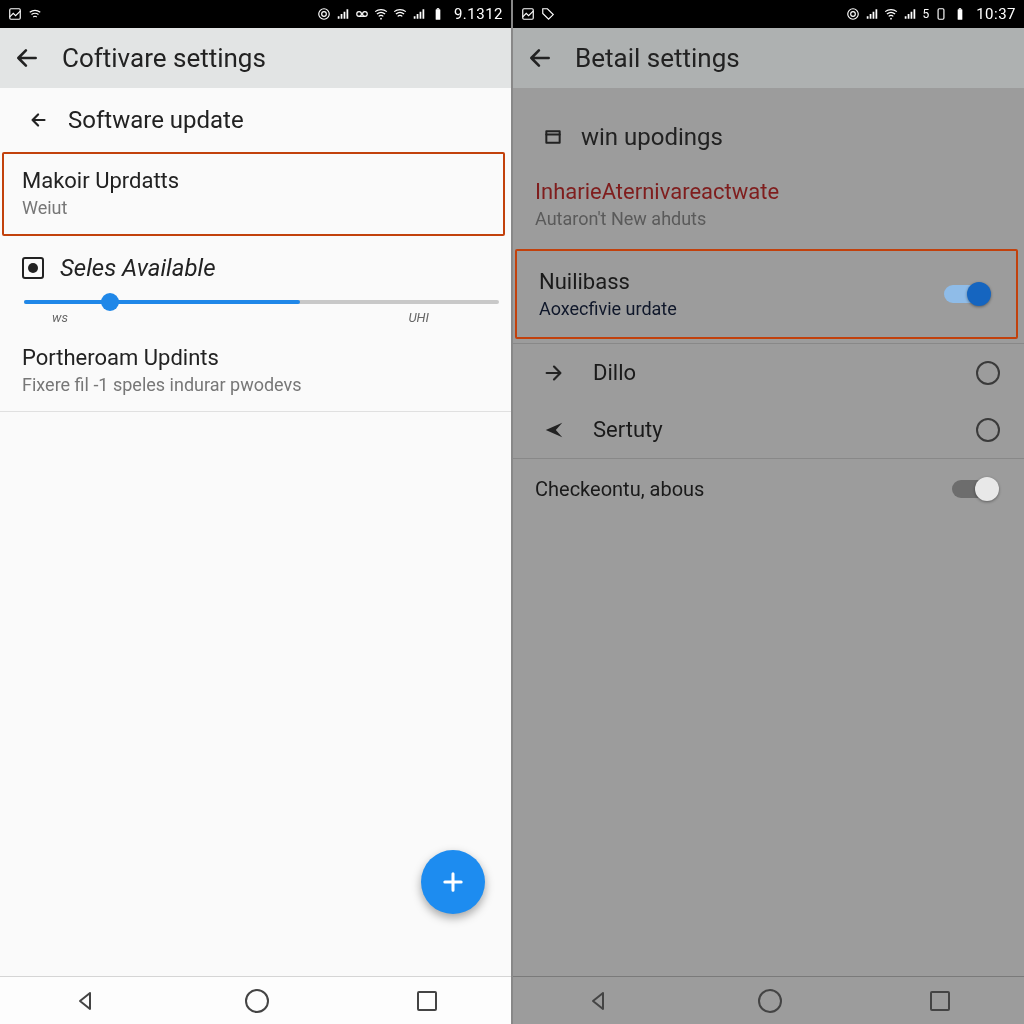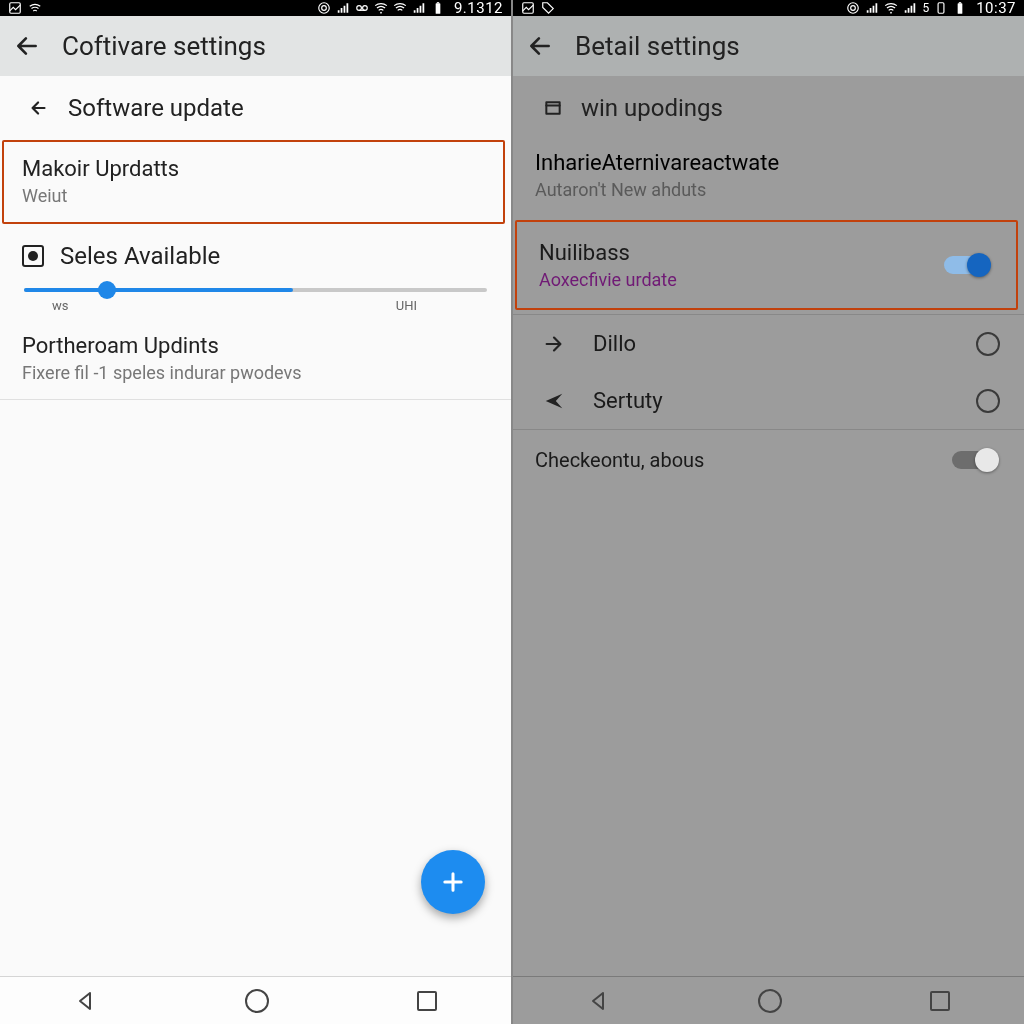--- a/index.html
+++ b/index.html
@@ -3,21 +3,21 @@
 <meta charset="utf-8">
 <style>
   * { box-sizing: border-box; margin: 0; padding: 0; }
   html, body { width: 1024px; height: 1024px; font-family: Roboto, "Helvetica Neue", Arial, sans-serif; background: #000; overflow: hidden; }
   .split { display: flex; width: 100%; height: 100%; }
   .pane { flex: 1; display: flex; flex-direction: column; background: #fafafa; position: relative; }
   .pane.right { background: #9c9c9c; }
   .pane + .pane { border-left: 2px solid #888; }
 
   
-  .statusbar { height: 16px; background: #000; color: #fff; display: flex; align-items: center; font-size: 14px; padding: 0 8px; }
+  .statusbar { height: 28px; background: #000; color: #fff; display: flex; align-items: center; font-size: 14px; padding: 0 8px; }
   .statusbar .sb-left { display: flex; gap: 6px; align-items: center; }
   .statusbar .sb-right { margin-left: auto; display: flex; gap: 5px; align-items: center; }
   .statusbar svg, .statusbar .ic { width: 14px; height: 14px; fill: #fff; display: block; }
   .statusbar .clock { margin-left: 4px; font-size: 15px; letter-spacing: .5px; }
 
   
   .appbar { height: 60px; display: flex; align-items: center; padding: 0 14px; gap: 22px; }
   .pane.left .appbar { background: #e2e4e4; }
   .pane.right .appbar { background: #aeb1b1; }
   .appbar .back-ic { width: 26px; height: 26px; }
@@ -31,30 +31,30 @@
   .subhdr .ic { width: 22px; height: 22px; }
   .subhdr-title { font-size: 24px; color: #222; }
   .pane.right .subhdr .ic { width: 20px; height: 20px; }
   .pane.right .subhdr { padding-left: 30px; }
 
   
   .item { padding: 14px 18px 16px 22px; }
   .item .title { font-size: 22px; color: #222; }
   .item .sub { font-size: 18px; color: #777; margin-top: 4px; }
   .pane.right .item .sub { color: #5a5a5a; }
-  .pane.right .item .title { color: #000000; }
+  .pane.right .item .title { color: #7f1d1d; }
 
   .highlight { border: 2px solid #c2410c; border-radius: 2px; margin: 4px 6px 4px 2px; }
   .highlight.item { padding: 14px 14px 16px 18px; }
 
   .divider { height: 1px; background: #e0e0e0; margin: 0; }
   .pane.right .divider { background: #888; }
 
   
-  .slider-sec { padding: 14px 22px 6px 22px; }
+  .slider-sec { padding: 14px 10px 6px 22px; font-style: italic; }
   .slider-row1 { display: flex; align-items: center; gap: 16px; }
   .radio-sq { width: 22px; height: 22px; border: 2px solid #222; border-radius: 3px; display: flex; align-items: center; justify-content: center; }
   .radio-sq::after { content: ""; width: 10px; height: 10px; border-radius: 50%; background: #222; }
   .slider-label { font-size: 24px; color: #222; }
   .slider-track { position: relative; margin: 18px 2px 4px 2px; height: 4px; background: #c8c8c8; border-radius: 2px; }
   .slider-fill { position: absolute; left: 0; top: 0; bottom: 0; background: #1f87e8; border-radius: 2px; }
   .slider-thumb { position: absolute; top: 50%; width: 18px; height: 18px; background: #1f87e8; border-radius: 50%; transform: translate(-50%, -50%); }
   .slider-ticks { display: flex; justify-content: space-between; font-size: 13px; color: #666; margin-top: 6px; padding: 0 2px; }
   .slider-ticks span:first-child { margin-left: 28px; }
   .slider-ticks span:last-child { margin-right: 70px; }
@@ -69,36 +69,36 @@
   .toggle { width: 44px; height: 18px; border-radius: 10px; position: relative; }
   .toggle.on { background: #8fbce8; }
   .toggle.off { background: #6d6d6d; }
   .toggle .knob { position: absolute; width: 24px; height: 24px; border-radius: 50%; top: 50%; transform: translateY(-50%); box-shadow: 0 1px 3px rgba(0,0,0,.4); }
   .toggle.on .knob { right: -3px; background: #1565c0; }
   .toggle.off .knob { right: -3px; background: #e8e8e8; }
 
   .toggle-row { display: flex; align-items: center; padding: 18px 28px 18px 22px; }
   .toggle-row .texts { flex: 1; }
   .toggle-row .title { font-size: 22px; color: #1a1a1a; }
-  .toggle-row .sub { font-size: 18px; color: #701a75; margin-top: 4px; }
+  .toggle-row .sub { font-size: 18px; color: #0f172a; margin-top: 4px; }
 
   
   .fab { position: absolute; right: 26px; bottom: 62px; width: 64px; height: 64px; border-radius: 50%; background: #1d8cf0; display: flex; align-items: center; justify-content: center; box-shadow: 0 4px 10px rgba(0,0,0,.35); }
   .fab svg { width: 28px; height: 28px; fill: #fff; }
 
   
   .navbar { height: 48px; background: #fdfdfd; border-top: 1px solid #d5d5d5; display: flex; align-items: center; justify-content: space-around; }
   .pane.right .navbar { background: #9c9c9c; border-top: 1px solid #7a7a7a; }
   .nav-ic { width: 24px; height: 24px; }
   .nav-ic svg { width: 100%; height: 100%; fill: none; stroke: #444; stroke-width: 2; }
   .nav-home { width: 24px; height: 24px; border: 2px solid #444; border-radius: 50%; }
   .nav-recent { width: 20px; height: 20px; border: 2px solid #444; border-radius: 2px; }
 
   
-  .pane.right .content-inner { background: rgba(0,0,0,0); }
+  .pane.right .content-inner { background: rgba(0,0,0,0); margin-top: 17px; }
 
   .stroke-dark { stroke:#222; fill:none; stroke-width:2.4; stroke-linecap:round; stroke-linejoin:round; }
 </style>
 </head>
 <body>
 
 <div class="split">
 
   <div class="pane left">
     <div class="statusbar">

